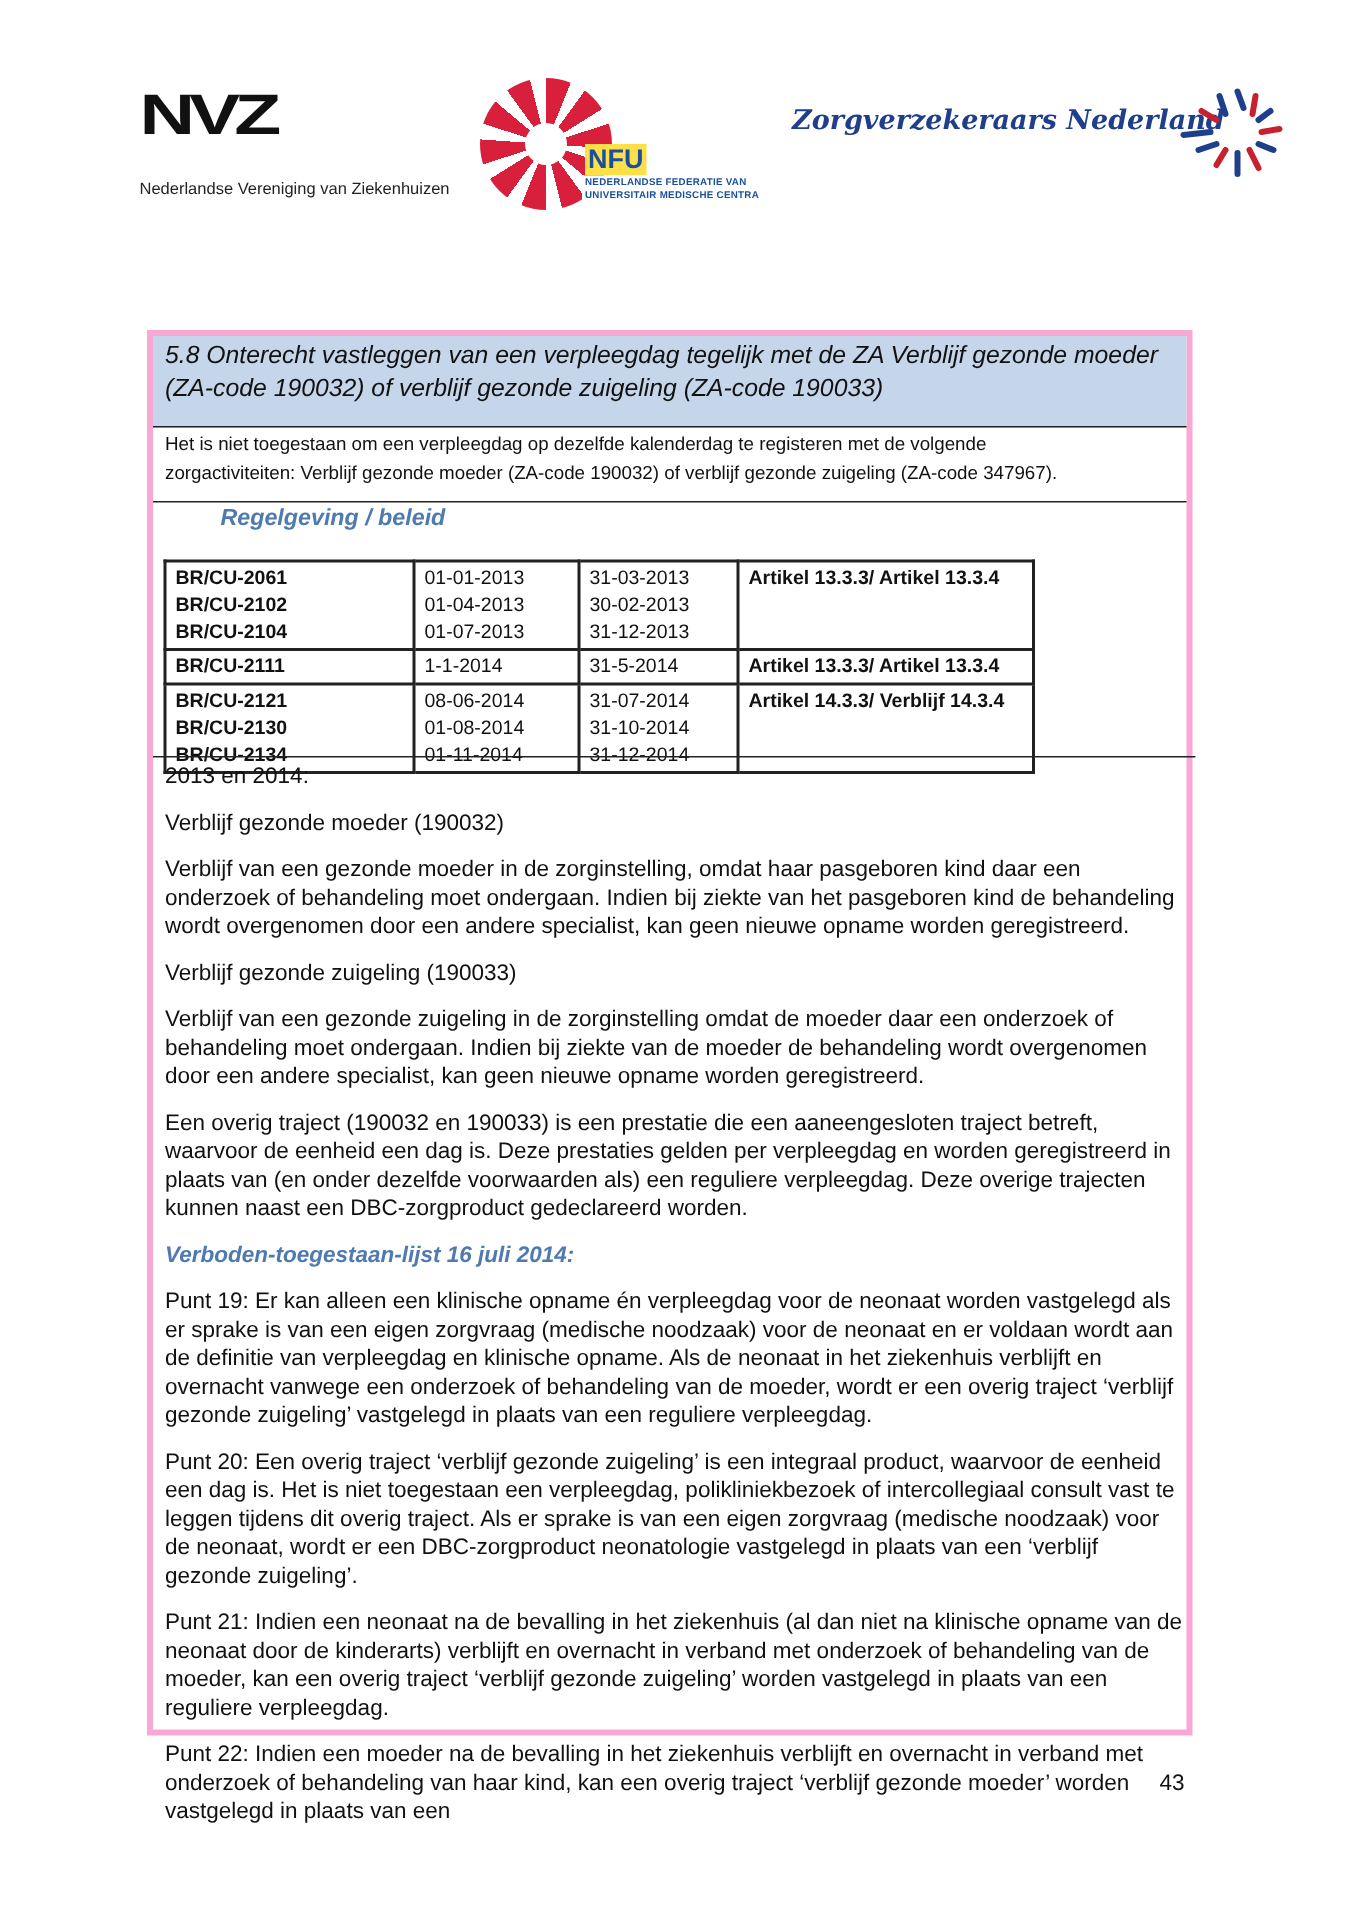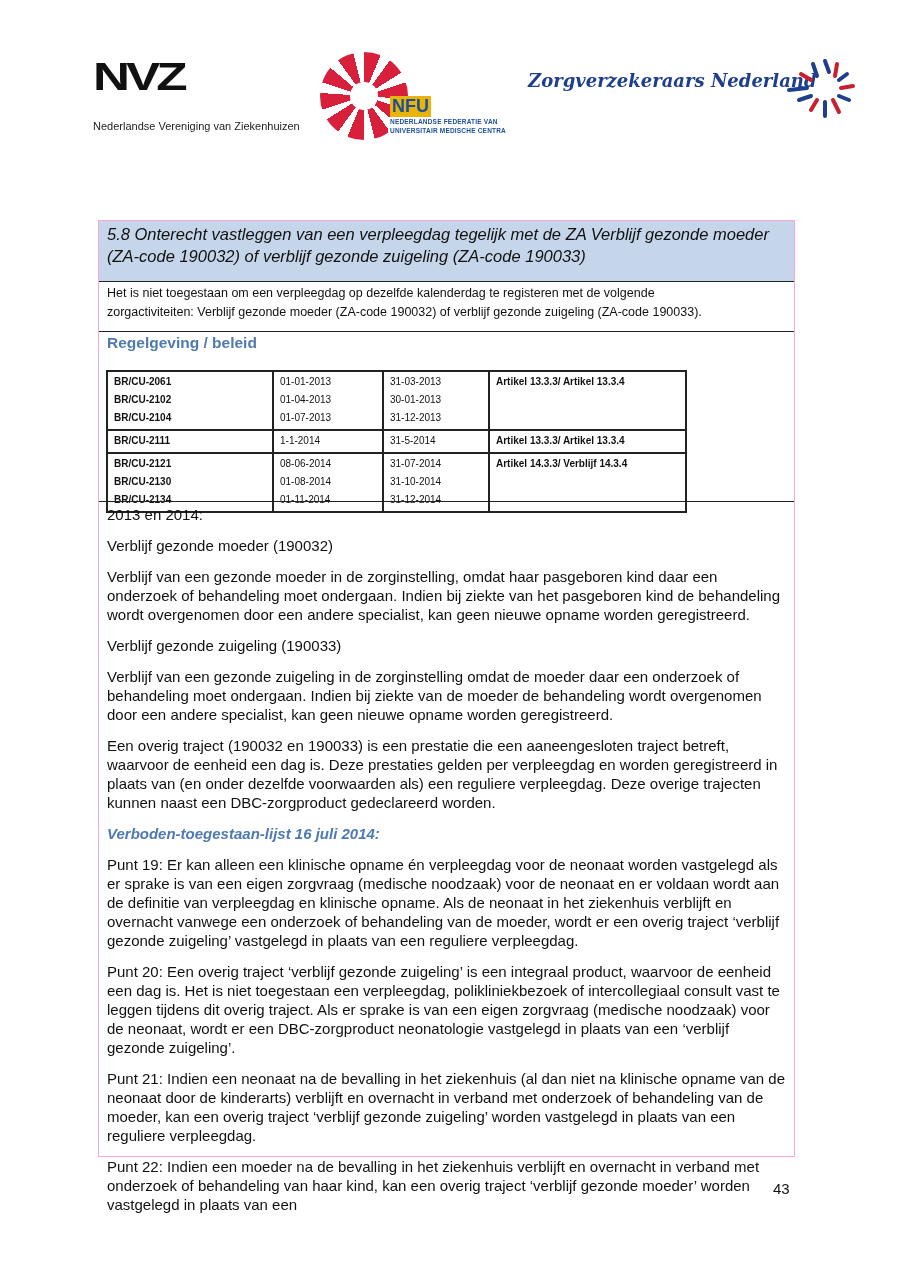--- a/index.html
+++ b/index.html
@@ -6,33 +6,33 @@
   body { width: 900px; height: 1273px; position: relative; overflow: hidden; font-family: "Liberation Sans", sans-serif; color: #111; }
 
   .logos { position: absolute; top: 50px; left: 0; width: 718px; height: 100px; }
   .nvz { position: absolute; left: 93px; top: 10px; }
   .nvz-mark { font-family: "Liberation Sans", sans-serif; font-weight: bold; font-size: 38px; letter-spacing: -3px; color: #111; line-height: 34px; transform: scaleX(1.35); transform-origin: left; display: inline-block; }
   .nvz-sub { position: absolute; left: 0; top: 60px; width: 240px; font-size: 11px; color: #222; white-space: nowrap; }
   .nfu { position: absolute; left: 320px; top: 0; width: 200px; height: 90px; }
   .nfu-disc { position: absolute; left: 0; top: 2px; width: 88px; height: 88px; border-radius: 50%;
     background: repeating-conic-gradient(#d81f3c 0deg 22deg, #ffffff 22deg 36deg); }
   .nfu-hole { position: absolute; left: 30px; top: 30px; width: 28px; height: 28px; border-radius: 50%; background: #fff; }
-  .nfu-name { position: absolute; left: 70px; top: 46px; font-weight: bold; font-size: 18px; color: #1b4f9c; background: #eab308; padding: 0 2px; }
+  .nfu-name { position: absolute; left: 70px; top: 46px; font-weight: bold; font-size: 18px; color: #1b4f9c; background: #fde047; padding: 0 2px; }
   .nfu-sub { position: absolute; left: 68px; top: 67px; font-size: 6.5px; font-weight: bold; color: #1b4f9c; line-height: 9px; letter-spacing: 0.2px; background: #fff; padding-left: 2px; }
   .zn { position: absolute; left: 528px; top: 20px; font-family: "DejaVu Serif", serif; font-style: italic; font-weight: bold; font-size: 18px; color: #1f3f8c; white-space: nowrap; }
   .zn-mark { position: absolute; left: 785px; top: 6px; width: 80px; height: 66px; }
 
-  .box { position: absolute; left: 98px; top: 220px; width: 697px; height: 937px; border: 1px solid #f9a8d4; box-sizing: border-box; }
+  .box { position: absolute; left: 98px; top: 220px; width: 697px; height: 937px; border: 4px solid #f9a8d4; box-sizing: border-box; }
   .title-band { background: #c5d5ea; border-bottom: 1px solid #222; height: 61px; box-sizing: border-box; padding: 2px 8px; }
   .title-band div { font-style: italic; font-size: 16.5px; line-height: 22px; color: #111; }
   .intro { border-bottom: 1px solid #222; height: 50px; box-sizing: border-box; padding: 2px 8px; font-size: 12.5px; line-height: 19px; }
   .regel-head { padding: 2px 8px; height: 38px; box-sizing: border-box; }
-  .regel-head span { color: #4f7ab0; font-weight: bold; font-size: 15.5px; }
+  .regel-head span { color: #4f7ab0; font-style: italic; font-weight: bold; font-size: 15.5px; margin-left: 37px; }
 
-  table.rules { position: absolute; left: 7px; top: 149px; width: 581px; border-collapse: collapse; font-size: 10px; }
+  table.rules { position: absolute; left: 7px; top: 149px; width: 581px; border-collapse: collapse; font-size: 13px; }
   table.rules td { border: 2px solid #222; vertical-align: top; padding: 1px 6px 2px 6px; line-height: 18px; }
   table.rules td.code { font-weight: bold; width: 152px; }
   table.rules td.d1 { width: 96px; }
   table.rules td.d2 { width: 92px; }
   table.rules td.art { font-weight: bold; margin-left: 44px; }
   .rule-sep { position: absolute; left: 0; top: 280px; width: 695px; border-top: 1px solid #222; }
 
   .body { position: absolute; left: 8px; top: 284px; width: 680px; font-size: 15px; line-height: 19px; }
   .body p { margin: 0 0 12px 0; }
   .body .blue { color: #4f7ab0; font-style: italic; font-weight: bold; }
@@ -76,42 +76,42 @@
   </svg>
 </div>
 
 <div class="box">
   <div class="title-band">
     <div>5.8 Onterecht vastleggen van een verpleegdag tegelijk met de ZA Verblijf gezonde moeder</div>
     <div>(ZA-code 190032) of verblijf gezonde zuigeling (ZA-code 190033)</div>
   </div>
   <div class="intro">
     <div>Het is niet toegestaan om een verpleegdag op dezelfde kalenderdag te registeren met de volgende</div>
-    <div>zorgactiviteiten: Verblijf gezonde moeder (ZA-code 190032) of verblijf gezonde zuigeling (ZA-code 190033).</div>
+    <div>zorgactiviteiten: Verblijf gezonde moeder (ZA-code 190032) of verblijf gezonde zuigeling (ZA-code 347967).</div>
   </div>
   <div class="regel-head">
     <span>Regelgeving / beleid</span>
   </div>
 
   <table class="rules">
     <tbody id="rules-body">
         <tr>
           <td class="code">
             <div>BR/CU-2061</div>
             <div>BR/CU-2102</div>
             <div>BR/CU-2104</div>
           </td>
           <td class="d1">
             <div>01-01-2013</div>
             <div>01-04-2013</div>
             <div>01-07-2013</div>
           </td>
           <td class="d2">
             <div>31-03-2013</div>
-            <div>30-01-2013</div>
+            <div>30-02-2013</div>
             <div>31-12-2013</div>
           </td>
           <td class="art">Artikel 13.3.3/ Artikel 13.3.4</td>
         </tr>
         <tr>
           <td class="code">
             <div>BR/CU-2111</div>
           </td>
           <td class="d1">
             <div>1-1-2014</div>

